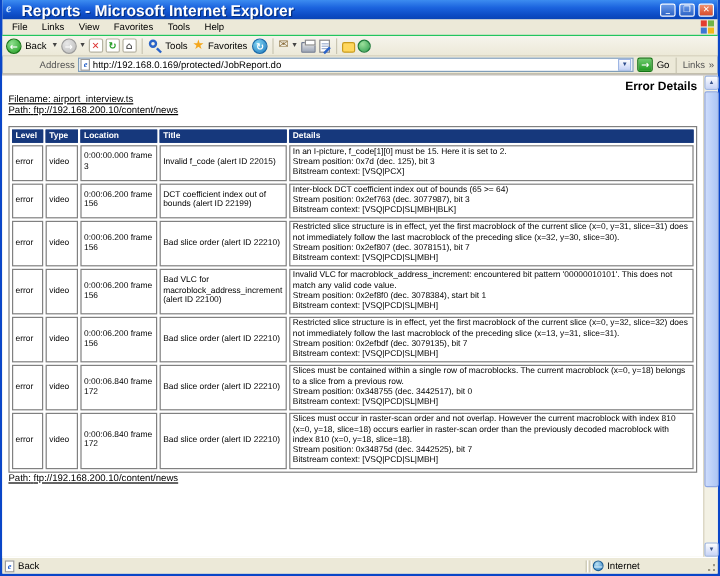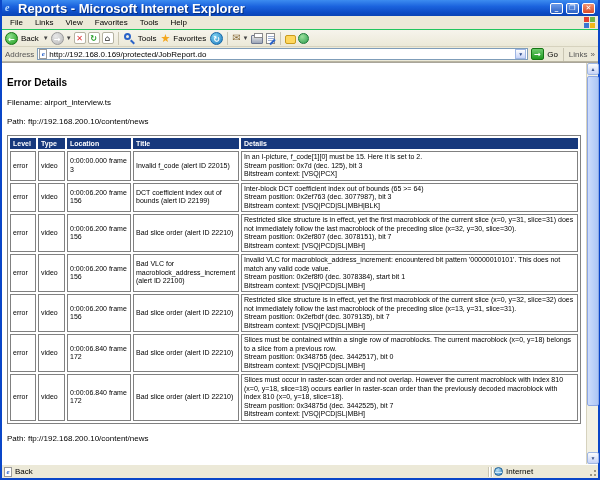--- a/index.html
+++ b/index.html
@@ -70,37 +70,37 @@
   .edit-page:before { content:""; position:absolute; left:1px; top:2px; width:6px; height:1px; background:#9FB0D0; box-shadow:0 2px 0 #9FB0D0, 0 4px 0 #9FB0D0; }
   .edit-page:after { content:""; position:absolute; right:-2px; bottom:0; width:7px; height:2px; background:#2A63C8; transform:rotate(-45deg); }
   .bubble { width:11px; height:9px; margin-top:2px; background:#FFD75E; border:1px solid #C99B1D; border-radius:2px; position:relative; }
   .bubble:after { content:""; position:absolute; left:2px; bottom:-3px; border:3px solid transparent; border-top-color:#FFD75E; }
   .msgr { width:11px; height:11px; border-radius:50%; background:radial-gradient(circle at 35% 30%,#9CE09C,#2F9E4F); border:1px solid #1F7A3A; }
   
   .addressbar {
     height:15px; flex:0 0 15px; display:flex; align-items:center;
     font-size:8px; padding:0 3px; gap:3px; border-bottom:1px solid #B9B5A2;
   }
-  .addr-label { color:#555; }
+  .addr-label { color:#555;margin-left:28px; }
   .addr-input {
     flex:1; height:12px; background:#fff; border:1px solid #7F9DB9;
     display:flex; align-items:center; padding:0 1px; gap:2px;
   }
   .page-ico { width:8px; height:10px; background:#fff; border:1px solid #9a9a9a; color:#2A63C8; font:italic bold 7px/9px "Liberation Serif",serif; text-align:center; }
   .addr-url { flex:1; font-size:8px; color:#000; white-space:nowrap; overflow:hidden; }
   .addr-drop { width:11px; height:10px; background:linear-gradient(180deg,#FDFDFD,#C6D3F7); border:1px solid #9EB6E4; font-size:5px; line-height:9px; text-align:center; color:#2B4B8C; }
   .go-btn { width:13px; height:12px; border-radius:2px; background:linear-gradient(180deg,#6FCB6F,#1F9A1F); border:1px solid #157515; color:#fff; font:bold 8px/11px "DejaVu Sans",sans-serif; text-align:center; }
   .go-label { color:#000; }
   .links-label { color:#555; }
   .links-chev { color:#555; font-size:8px; }
   
   .content-wrap { flex:1; display:flex; min-height:0; border-top:1px solid #A9A59A; background:#fff; }
   .page-area { flex:1; overflow:hidden; padding:2px 5px 0 5px; background:#fff; }
-  .section-heading { font-size:10px; font-weight:bold; margin:12px 0 0 0; color:#000; }
-  .meta-line { font-size:8px; margin-top:10px; color:#000; }
+  .section-heading { font-size:10px; font-weight:bold; margin:2px 0 0 0; color:#000;text-align:right; }
+  .meta-line { font-size:8px; margin-top:0; color:#000;text-decoration:underline; }
   table.report { width:100%; border:1px solid #808080; border-collapse:separate; border-spacing:2px; margin-top:9px; background:#fff; }
   table.report th {
     background:#16387C; color:#fff; font-size:7px; font-weight:bold;
     text-align:left; padding:1px 2px; border:1px solid #16387C;
   }
   table.report td {
     border:1px solid #808080; font-size:7px; line-height:8.5px;
     padding:1px 2px; vertical-align:middle; color:#000; word-wrap:break-word;
   }
   .t1 .c-level { width:26px; } .t1 .c-type { width:27px; } .t1 .c-loc { width:64px; } .t1 .c-title { width:106px; }

